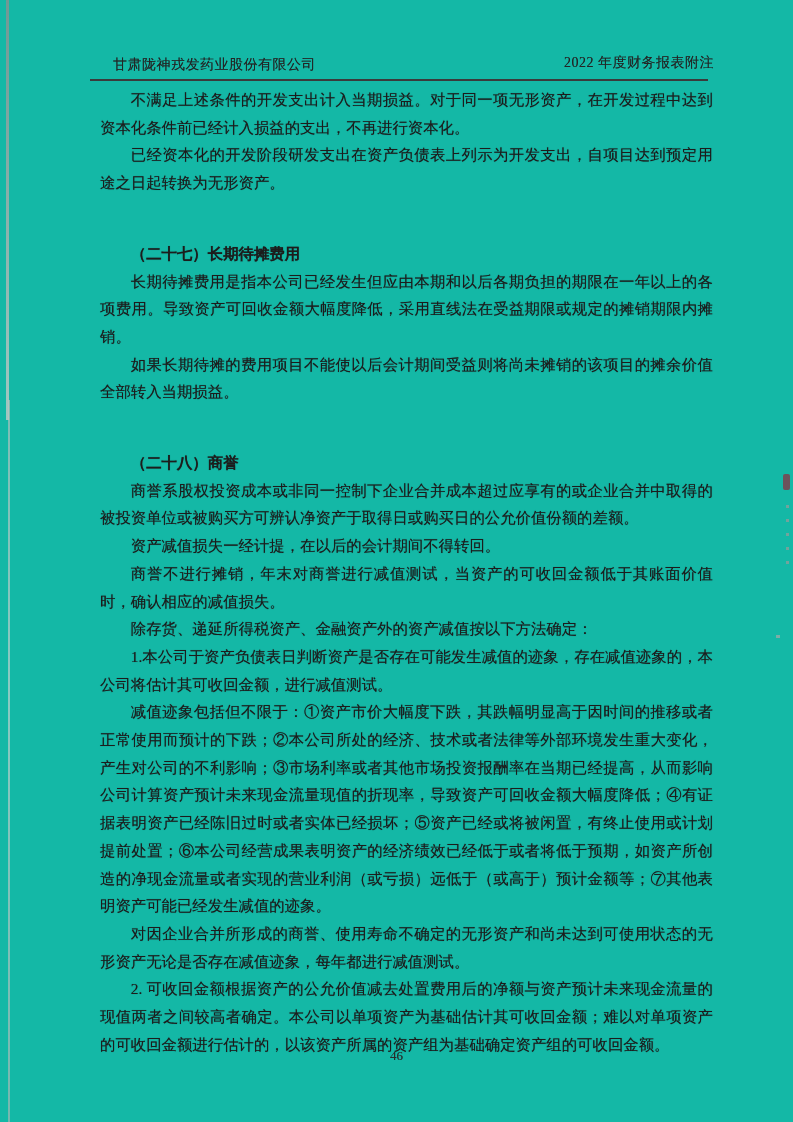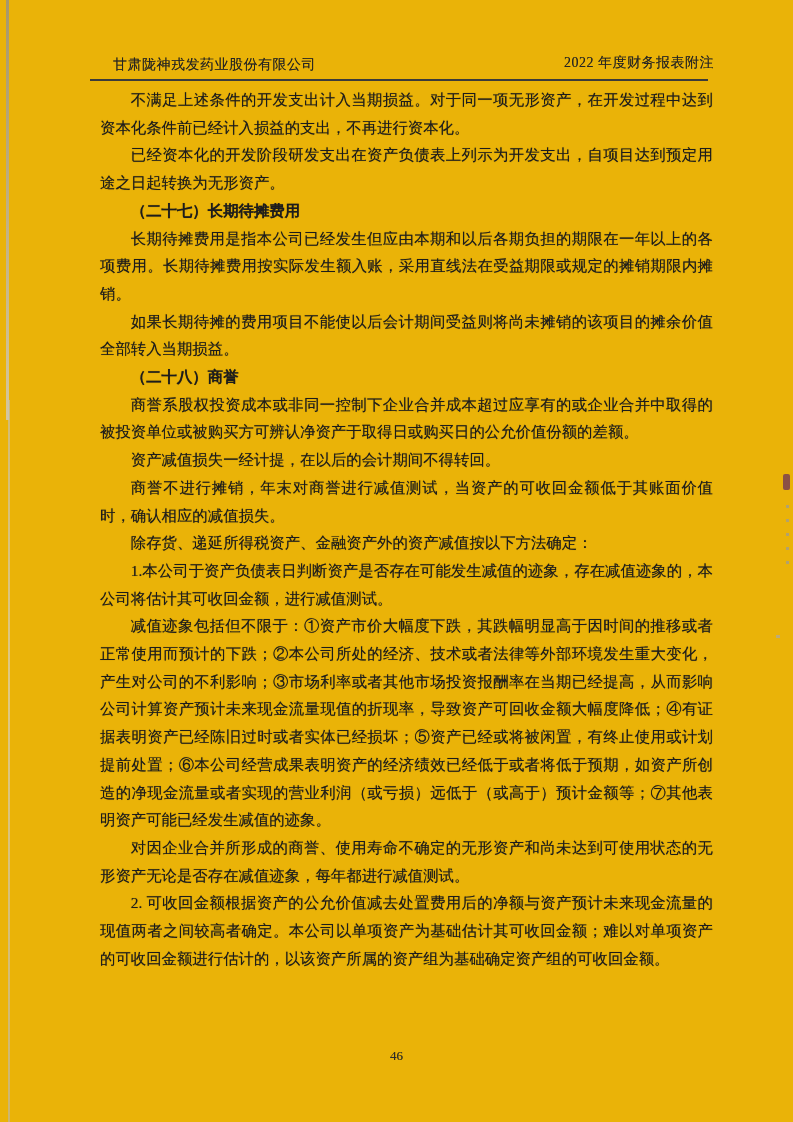--- a/index.html
+++ b/index.html
@@ -1,20 +1,20 @@
 <!DOCTYPE html>
 <html><head>
 <meta charset="utf-8">
 <style>
   html, body { margin: 0; padding: 0; background: #ffffff; }
   .page {
     position: relative;
     width: 793px;
     height: 1122px;
-    background: #eab308;
+    background: #14b8a6;
     overflow: hidden;
     font-family: "Liberation Serif", "DejaVu Serif", serif;
     color: #1c1c1c;
   }
   
   .edge-line-1 {
     position: absolute; left: 6px; top: 0; width: 3px; height: 420px;
     background: linear-gradient(to bottom, #8f8f8f, #b5b2b0 55%, #cfcecc);
     opacity: 0.75; filter: blur(0.4px);
   }
@@ -52,21 +52,21 @@
 
   
   .content {
     position: absolute; left: 100px; top: 86px; width: 613px;
     font-size: 15.4px; line-height: 27.7px;
     text-align: justify;
     text-shadow: 0 0 0.7px rgba(25,25,25,0.6);
   }
   .content p { margin: 0; text-indent: 2em; }
   .content p.continuation { text-indent: 0; }
-  .content p.heading { font-weight: bold; }
+  .content p.heading { font-weight: bold; margin-top: 43px; }
 
   
   .page-number {
     position: absolute; left: 0; top: 1048px; width: 100%;
     text-align: center; font-size: 13px; color: #2a2a2a;
     text-shadow: 0 0 0.6px rgba(30,30,30,0.5);
   }
 </style>
 </head>
 <body>
@@ -80,21 +80,21 @@
   <div class="gray-dot"></div>
 
   <div class="header-company">甘肃陇神戎发药业股份有限公司</div>
   <div class="header-doc">2022 年度财务报表附注</div>
   <div class="header-rule"></div>
 
   <div class="content" id="doc-body">
       <p class="body">不满足上述条件的开发支出计入当期损益。对于同一项无形资产，在开发过程中达到资本化条件前已经计入损益的支出，不再进行资本化。</p>
       <p class="body">已经资本化的开发阶段研发支出在资产负债表上列示为开发支出，自项目达到预定用途之日起转换为无形资产。</p>
       <p class="heading">（二十七）长期待摊费用</p>
-      <p class="body">长期待摊费用是指本公司已经发生但应由本期和以后各期负担的期限在一年以上的各项费用。长期待摊费用按实际发生额入账，采用直线法在受益期限或规定的摊销期限内摊销。</p>
+      <p class="body">长期待摊费用是指本公司已经发生但应由本期和以后各期负担的期限在一年以上的各项费用。导致资产可回收金额大幅度降低，采用直线法在受益期限或规定的摊销期限内摊销。</p>
       <p class="body">如果长期待摊的费用项目不能使以后会计期间受益则将尚未摊销的该项目的摊余价值全部转入当期损益。</p>
       <p class="heading">（二十八）商誉</p>
       <p class="body">商誉系股权投资成本或非同一控制下企业合并成本超过应享有的或企业合并中取得的被投资单位或被购买方可辨认净资产于取得日或购买日的公允价值份额的差额。</p>
       <p class="body">资产减值损失一经计提，在以后的会计期间不得转回。</p>
       <p class="body">商誉不进行摊销，年末对商誉进行减值测试，当资产的可收回金额低于其账面价值时，确认相应的减值损失。</p>
       <p class="body">除存货、递延所得税资产、金融资产外的资产减值按以下方法确定：</p>
       <p class="body">1.本公司于资产负债表日判断资产是否存在可能发生减值的迹象，存在减值迹象的，本公司将估计其可收回金额，进行减值测试。</p>
       <p class="body">减值迹象包括但不限于：①资产市价大幅度下跌，其跌幅明显高于因时间的推移或者正常使用而预计的下跌；②本公司所处的经济、技术或者法律等外部环境发生重大变化，产生对公司的不利影响；③市场利率或者其他市场投资报酬率在当期已经提高，从而影响公司计算资产预计未来现金流量现值的折现率，导致资产可回收金额大幅度降低；④有证据表明资产已经陈旧过时或者实体已经损坏；⑤资产已经或将被闲置，有终止使用或计划提前处置；⑥本公司经营成果表明资产的经济绩效已经低于或者将低于预期，如资产所创造的净现金流量或者实现的营业利润（或亏损）远低于（或高于）预计金额等；⑦其他表明资产可能已经发生减值的迹象。</p>
       <p class="body">对因企业合并所形成的商誉、使用寿命不确定的无形资产和尚未达到可使用状态的无形资产无论是否存在减值迹象，每年都进行减值测试。</p>
       <p class="body">2. 可收回金额根据资产的公允价值减去处置费用后的净额与资产预计未来现金流量的现值两者之间较高者确定。本公司以单项资产为基础估计其可收回金额；难以对单项资产的可收回金额进行估计的，以该资产所属的资产组为基础确定资产组的可收回金额。</p>

